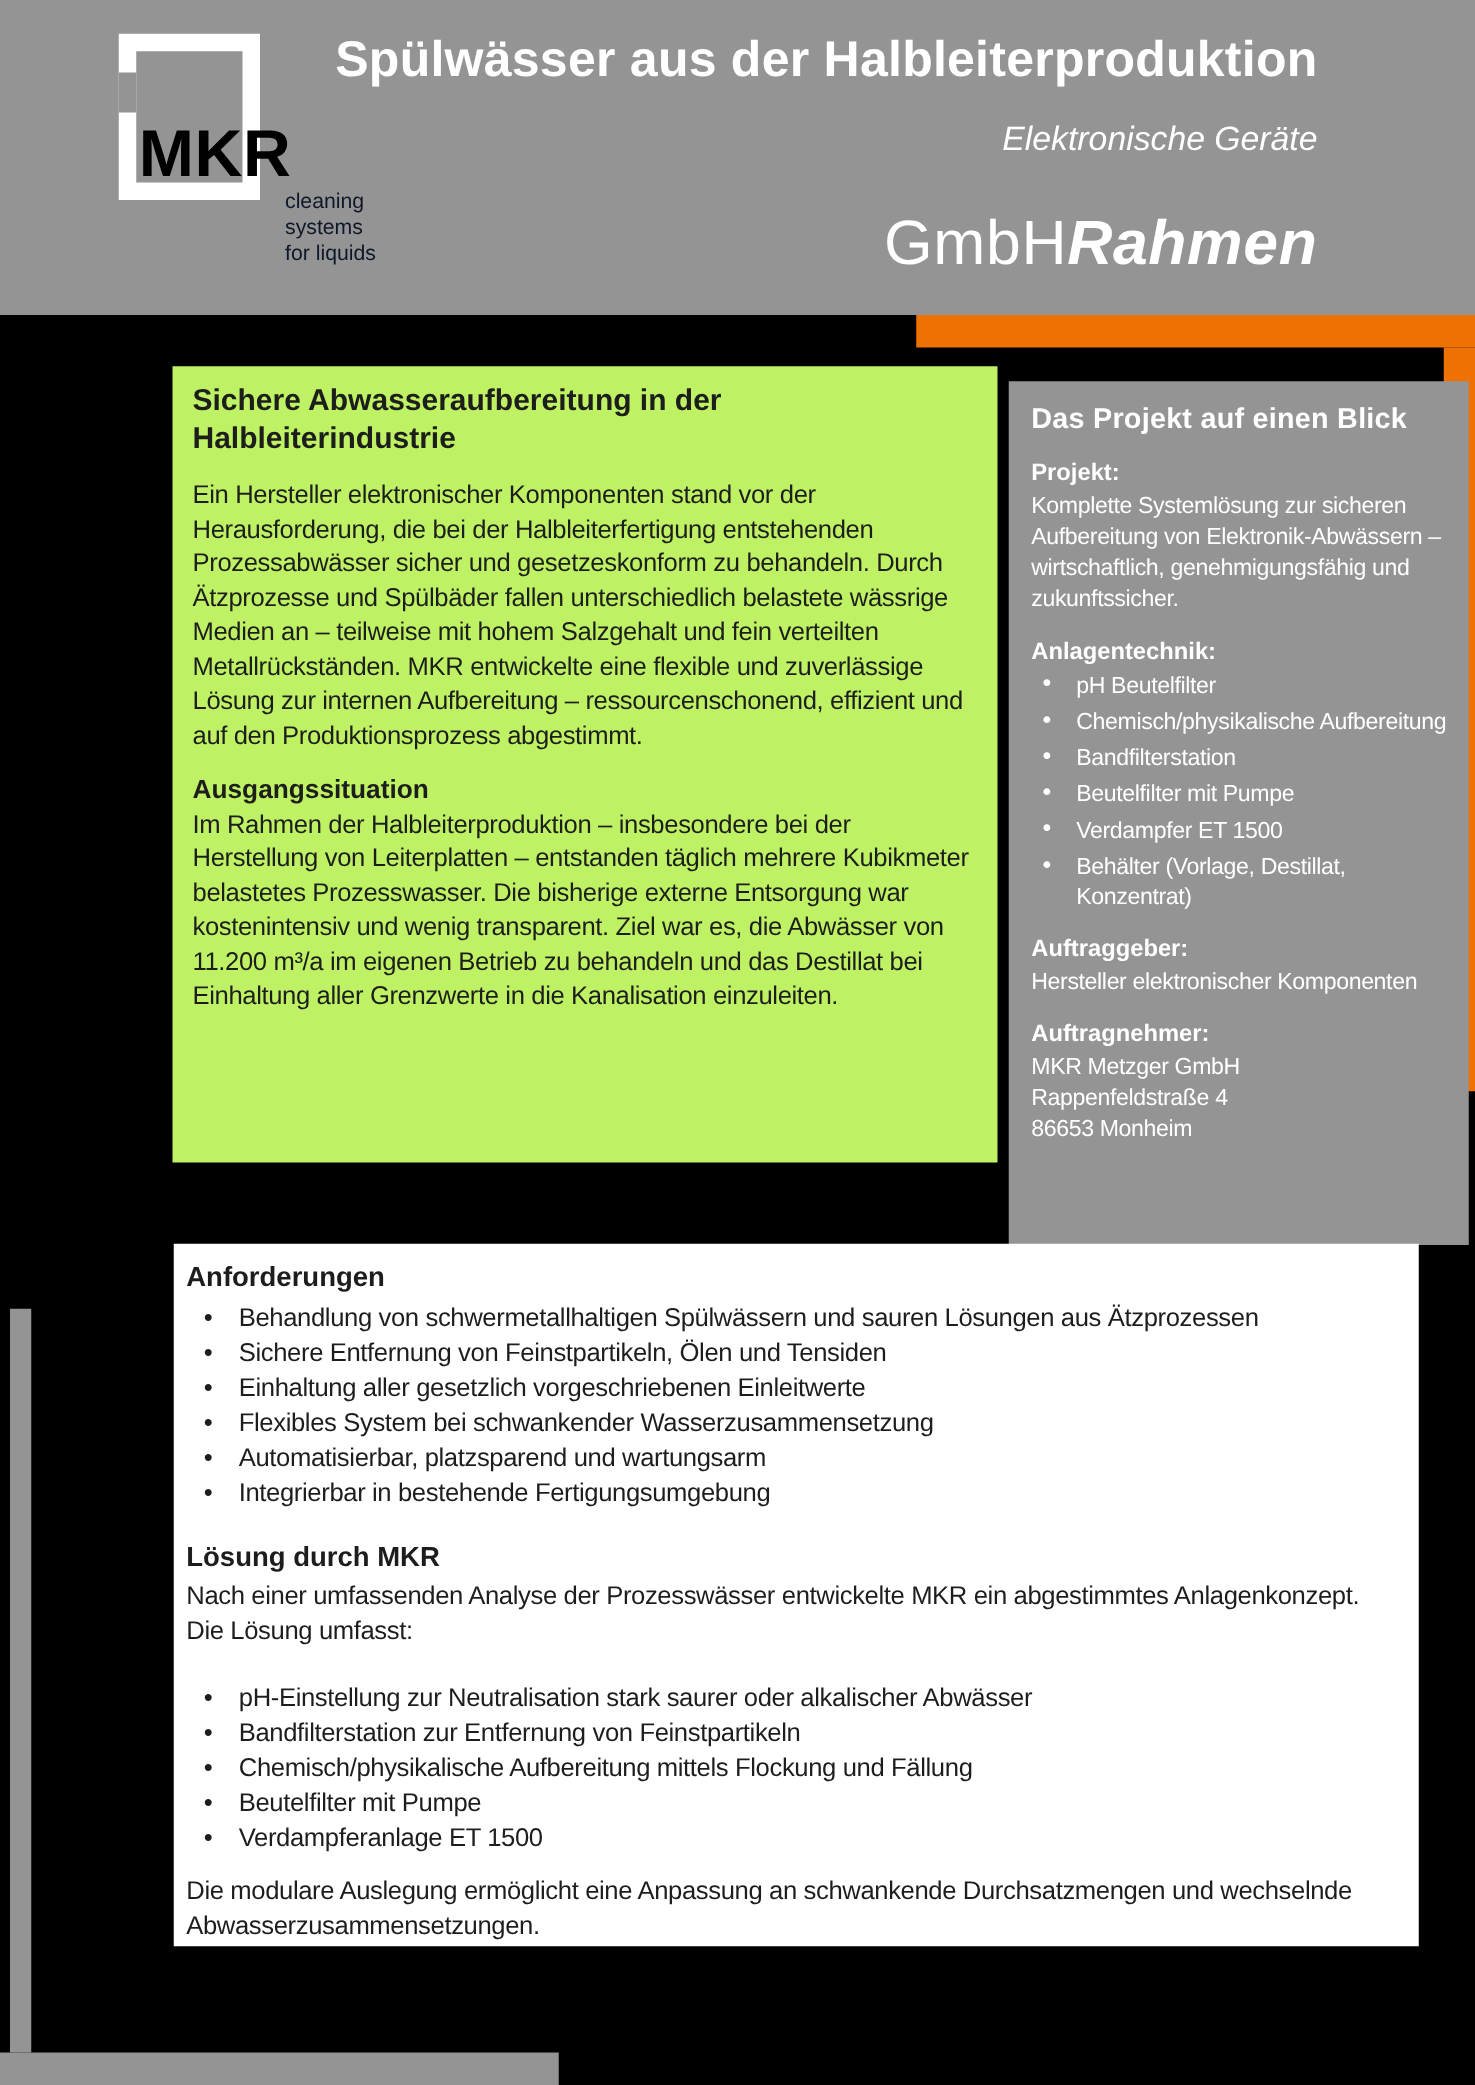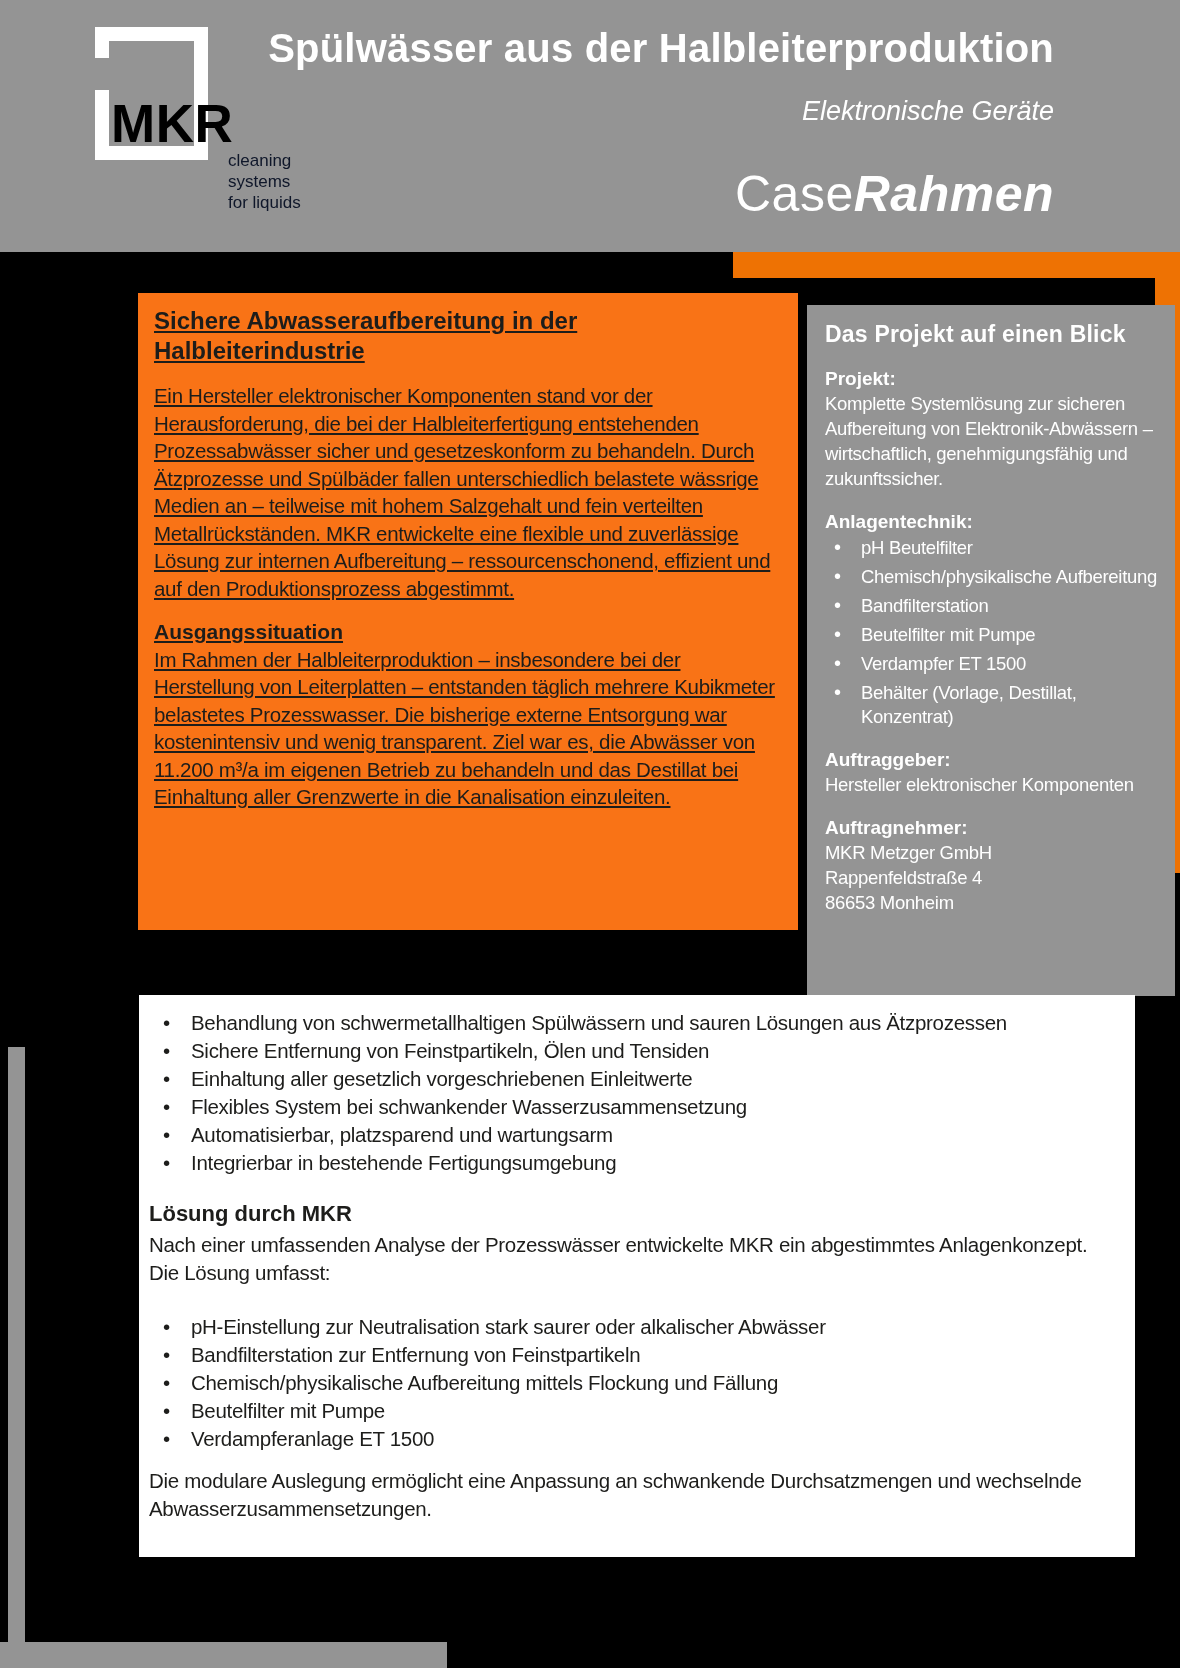--- a/index.html
+++ b/index.html
@@ -24,21 +24,21 @@
   .header-case { font-size:50px; margin-top:38px; letter-spacing:0.5px; }
   .case-part { font-weight:400; }
   .study-part { font-weight:bold; font-style:italic; }
 
   
   .orange-strip { position:absolute; left:733px; top:252px; width:447px; height:26px; background:#ee7203; }
   .orange-bar   { position:absolute; left:1155px; top:278px; width:25px; height:595px; background:#ee7203; }
 
   
   .intro-box { position:absolute; left:138px; top:293px; width:660px; height:637px;
-               background:#f97316; box-sizing:border-box; padding:13px 16px; color:#1d1d1b;text-decoration:underline; }
+               background:#bef264; box-sizing:border-box; padding:13px 16px; color:#1d1d1b; }
   .intro-box h1 { font-size:24px; line-height:30px; margin:0 0 16px 0; max-width:480px; font-weight:bold; }
   .intro-box p  { font-size:20.5px; line-height:27.5px; margin:0; letter-spacing:-0.3px; }
   .intro-box h2 { font-size:21px; line-height:27.5px; margin:16px 0 0 0; font-weight:bold; }
 
   
   .project-box { position:absolute; left:807px; top:305px; width:368px; height:691px;
                  background:#949494; box-sizing:border-box; padding:16px 18px; color:#fff; }
   .project-box h2 { font-size:23px; margin:0 0 18px 0; font-weight:bold; letter-spacing:0.2px; }
   .pb-label { font-weight:bold; font-size:19px; line-height:25px; margin-top:18px; }
   .pb-text  { font-size:18.5px; line-height:25px; letter-spacing:-0.3px; }
@@ -74,21 +74,21 @@
     <div class="logo-gap"></div>
     <div class="logo-text">MKR</div>
     <div class="logo-tagline">
       <div>cleaning</div>
       <div>systems</div>
       <div>for liquids</div>
     </div>
     <div class="header-right">
       <div class="header-title">Spülwässer aus der Halbleiterproduktion</div>
       <div class="header-subtitle">Elektronische Geräte</div>
-      <div class="header-case"><span class="case-part">Case</span><span class="study-part">Rahmen</span></div>
+      <div class="header-case"><span class="case-part">GmbH</span><span class="study-part">Rahmen</span></div>
     </div>
   </div>
 
   <div class="orange-strip"></div>
   <div class="orange-bar"></div>
 
   <div class="intro-box">
     <h1>Sichere Abwasseraufbereitung in der Halbleiterindustrie</h1>
     <p>Ein Hersteller elektronischer Komponenten stand vor der Herausforderung, die bei der Halbleiterfertigung entstehenden Prozessabwässer sicher und gesetzeskonform zu behandeln. Durch Ätzprozesse und Spülbäder fallen unterschiedlich belastete wässrige Medien an – teilweise mit hohem Salzgehalt und fein verteilten Metallrückständen. MKR entwickelte eine flexible und zuverlässige Lösung zur internen Aufbereitung – ressourcenschonend, effizient und auf den Produktionsprozess abgestimmt.</p>
     <h2>Ausgangssituation</h2>
@@ -112,20 +112,21 @@
     <div class="pb-text">Hersteller elektronischer Komponenten</div>
     <div class="pb-label">Auftragnehmer:</div>
     <ul class="plain-list">
         <li>MKR Metzger GmbH</li>
         <li>Rappenfeldstraße 4</li>
         <li>86653 Monheim</li>
       </ul>
   </div>
 
   <div class="req-box">
+    <h2>Anforderungen</h2>
     <ul class="req-list">
         <li>Behandlung von schwermetallhaltigen Spülwässern und sauren Lösungen aus Ätzprozessen</li>
         <li>Sichere Entfernung von Feinstpartikeln, Ölen und Tensiden</li>
         <li>Einhaltung aller gesetzlich vorgeschriebenen Einleitwerte</li>
         <li>Flexibles System bei schwankender Wasserzusammensetzung</li>
         <li>Automatisierbar, platzsparend und wartungsarm</li>
         <li>Integrierbar in bestehende Fertigungsumgebung</li>
       </ul>
     <h2 class="solution-heading">Lösung durch MKR</h2>
     <p>Nach einer umfassenden Analyse der Prozesswässer entwickelte MKR ein abgestimmtes Anlagenkonzept. Die Lösung umfasst:</p>

